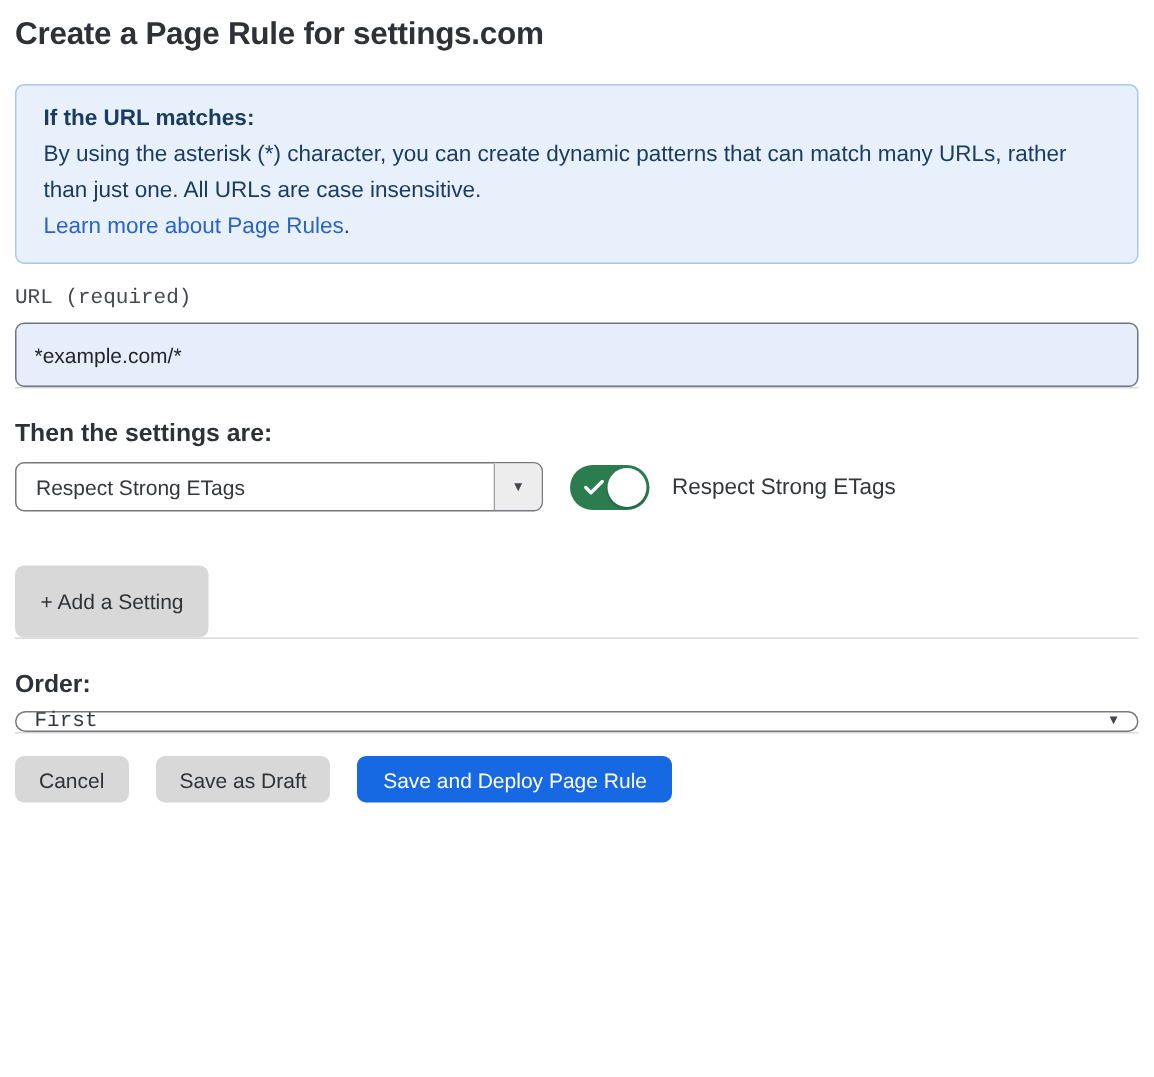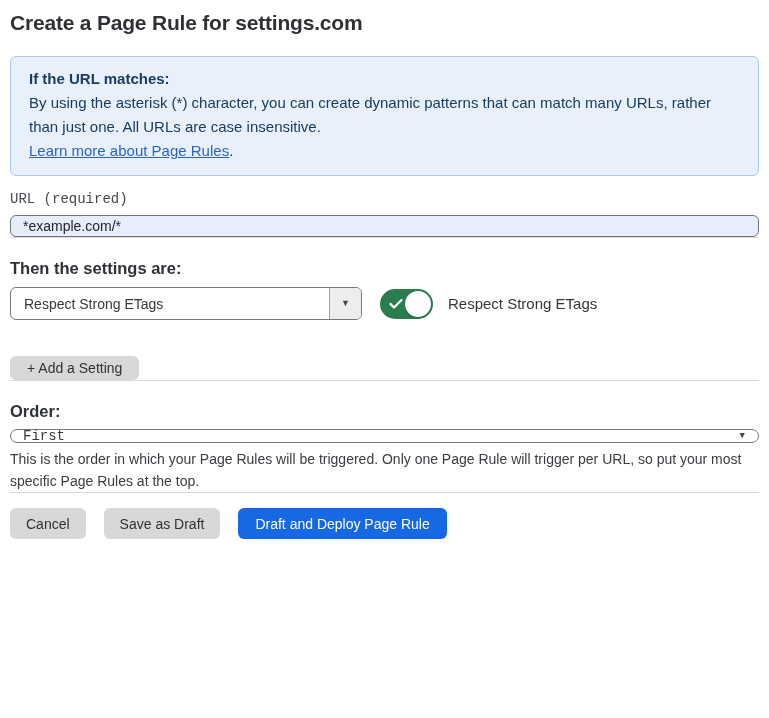--- a/index.html
+++ b/index.html
@@ -19,30 +19,30 @@
   .info-box {
     margin-top: 20px;
     background: var(--info-bg, #e8f1fb);
     border: 1px solid var(--info-border, #a9c7ec);
     border-radius: 6px;
     padding: 10px 18px 12px;
     color: var(--info-text, #1a3c63);
     font-size: 15px; line-height: 24px;
   }
   .info-heading { font-weight: 700; }
-  .learn-link { color: var(--link-blue, #2a63c6); text-decoration: underline; cursor: pointer; }
+  .learn-link { color: var(--link-blue, #2a63c6); cursor: pointer; }
   .link-suffix { color: var(--info-text, #1a3c63); }
 
   .field-label {
     display: block; font-size: 14px; color: #45484d; line-height: 17px; font-family: Liberation Mono, monospace;
   }
   .url-label { margin-top: 15px; }
 
   .url-input {
-    display: block; margin-top: 7px; width: 100%; height: 22px;
+    display: block; margin-top: 7px; width: 100%; height: 43px;
     background: var(--input-bg, #e7edfa);
     border: 1px solid #6f757e; border-radius: 6px;
     padding: 0 12px; font-size: 14px; color: #22252a;
     font-family: "Liberation Sans", sans-serif; outline: none;
   }
 
   hr.divider {
     border: none; border-top: 1px solid var(--divider, #d9d9d9);
     margin: 0; height: 0;
   }
@@ -85,21 +85,21 @@
   .toggle-label { margin-left: 15px; font-size: 15px; color: #33363a; }
 
   .btn {
     font-family: "Liberation Sans", sans-serif;
     border: none; border-radius: 6px; cursor: pointer;
     font-size: 14px; color: #2f3236;
   }
   .btn.gray { background: var(--button-gray, #d8d8d8); }
   .btn.blue { background: var(--accent-blue, #1668e3); color: #fff; }
 
-  .add-btn { display: block; margin-top: 36px; height: 24px; padding: 0 17px; }
+  .add-btn { display: block; margin-top: 36px; height: 48px; padding: 0 17px; }
 
   .order-select { margin-top: 7px; height: 14px; border-radius: 7px; position: relative; width: 100%; font-family: Liberation Mono, monospace; }
   .order-select .select-value { padding-left: 12px; }
   .order-caret { position: absolute; right: 13px; top: 50%; transform: translateY(-50%); }
 
   .help-text {
     margin: 5px 0 0; font-size: 14px; line-height: 22px; color: #393c40; max-width: 749px;
   }
 
   .footer-row { margin-top: 15px; display: flex; align-items: center; gap: 18px; }
@@ -151,23 +151,22 @@
   <hr class="divider divider-2">
 
   <h2 class="section-heading">Order:</h2>
 
 
   <div class="select-box order-select">
     <span class="select-value">First</span>
     <span class="caret order-caret">▼</span>
   </div>
 
-  <p class="help-text">This is the order in which your Page Rules will be triggered. Only one Page Rule will trigger per URL, so put your most specific Page Rules at the top.</p>
 
   <hr class="divider divider-3">
 
   <div class="footer-row">
     <button class="btn gray">Cancel</button>
     <button class="btn gray">Save as Draft</button>
-    <button class="btn blue">Draft and Deploy Page Rule</button>
+    <button class="btn blue">Save and Deploy Page Rule</button>
   </div>
 
 </div>
 
 </body></html>

